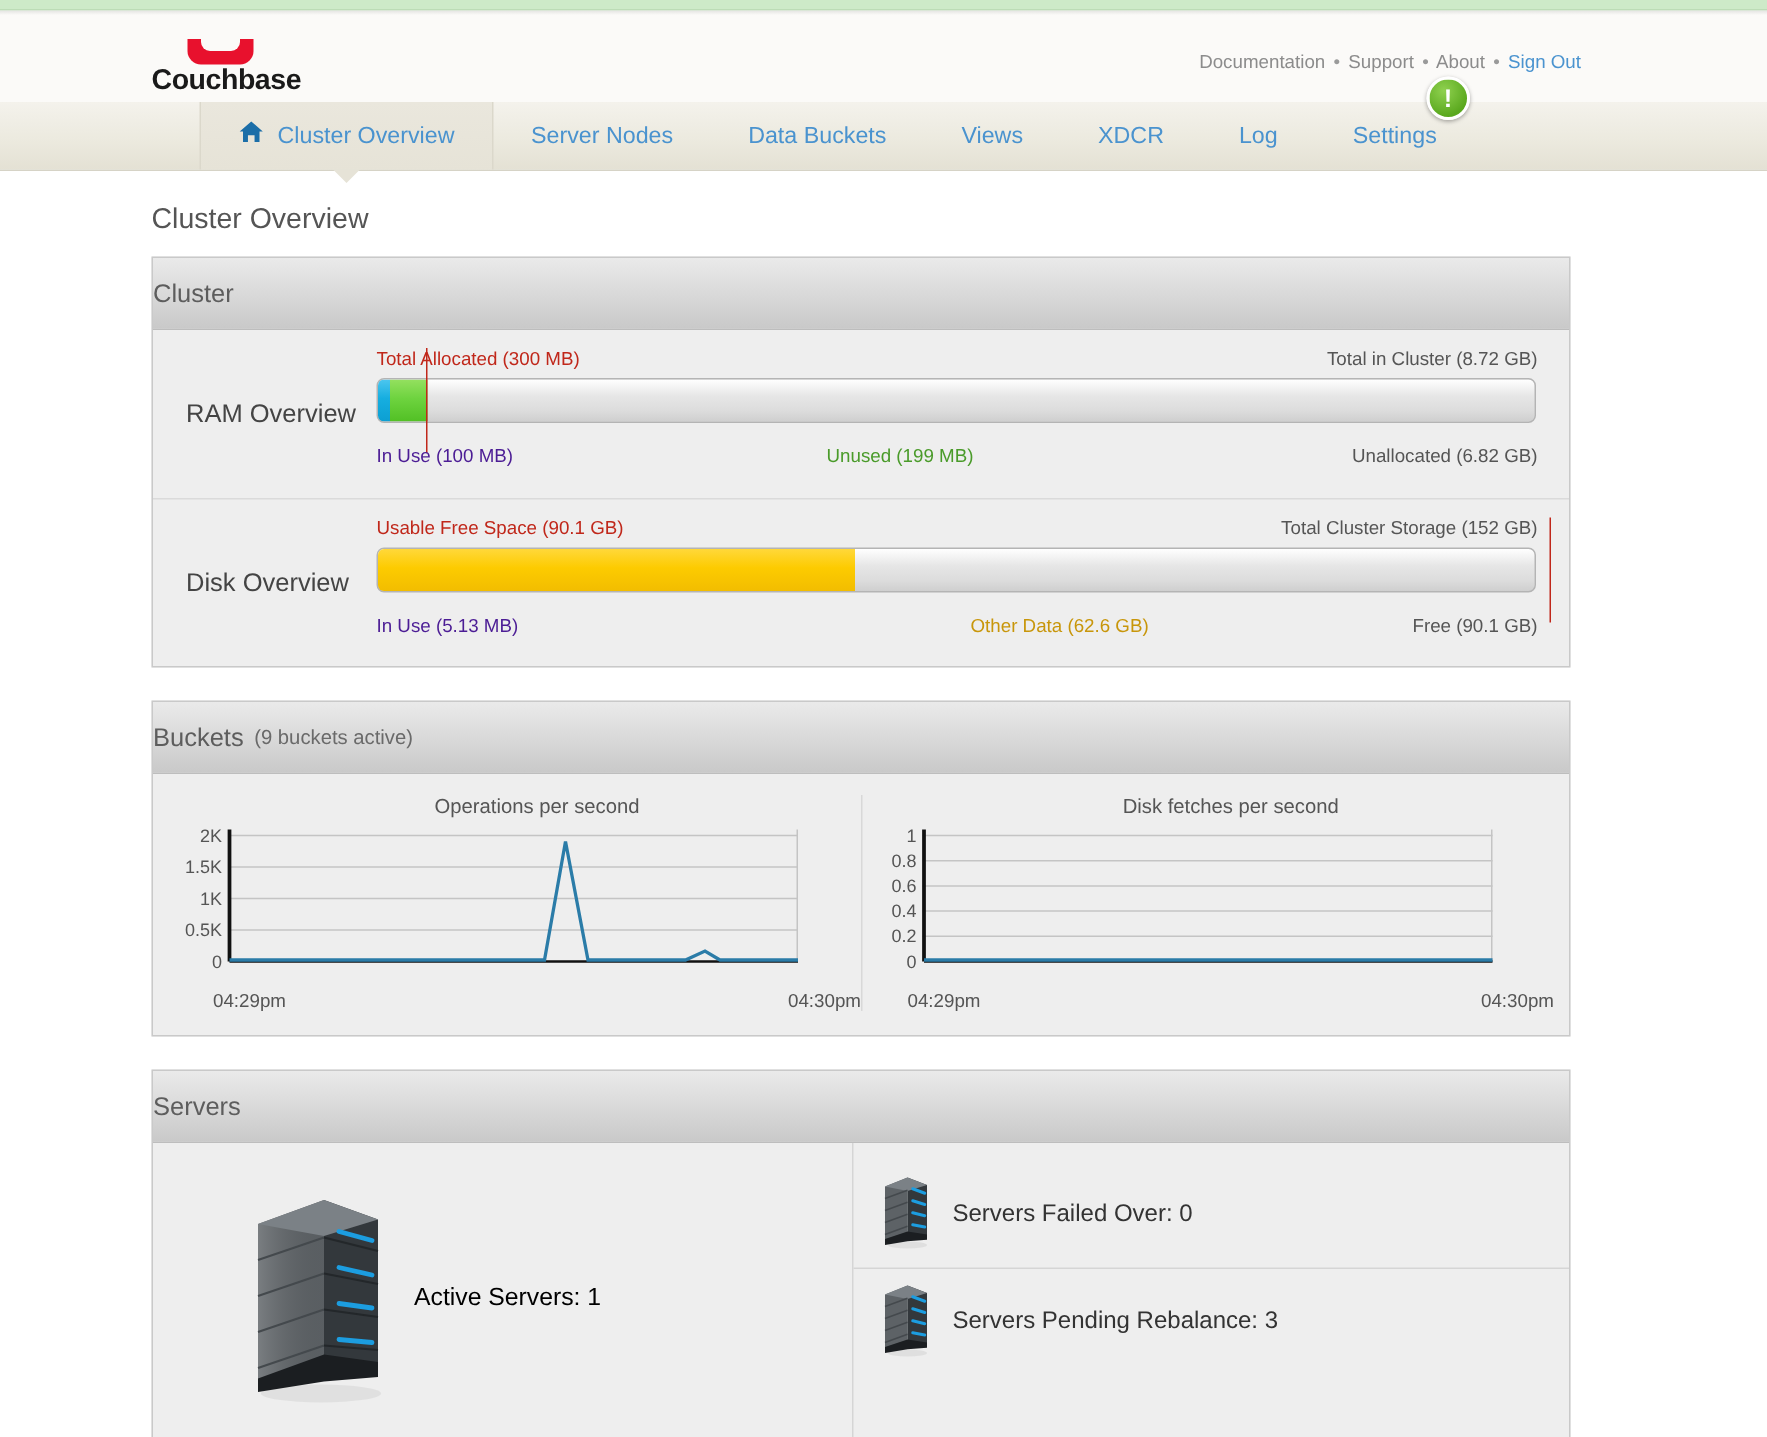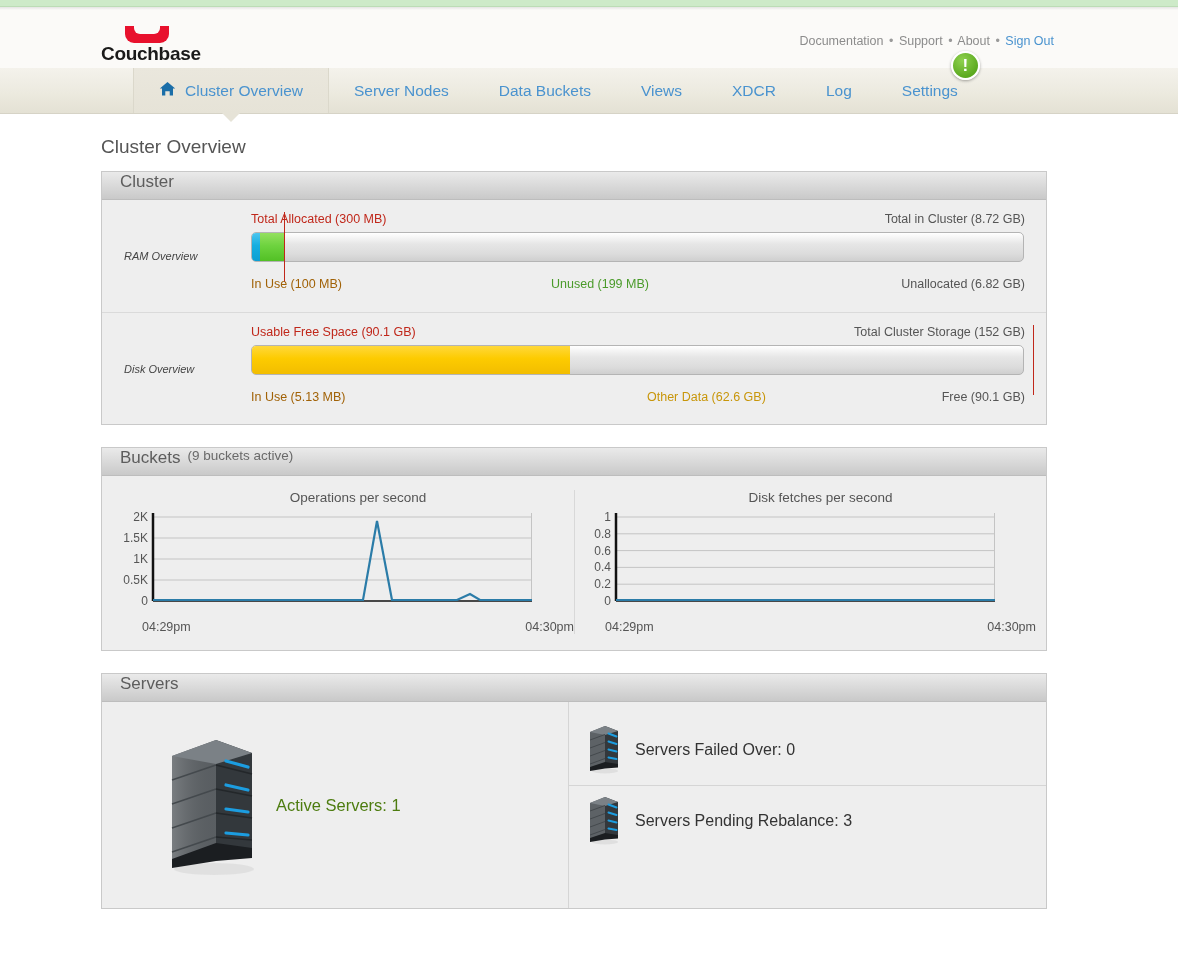--- a/index.html
+++ b/index.html
@@ -139,23 +139,23 @@
     margin: 22px 0 13px 0;
   }
 
   .panel {
     width: 946px;
     margin-bottom: 22px;
     border: 1px solid #c9c9c9;
     background: #eeeeee;
   }
   .panel-head {
-    height: 28px;
-    display: flex;
-    padding-left: 18px;
+    height: 48px;
+    display: flex;
+    align-items: center;
     background: linear-gradient(to bottom, #eaeaea 0%, #d8d8d8 55%, #c9c9c9 100%);
     border-bottom: 1px solid #bdbdbd;
     color: #5d5d5d;
     font-size: 17px;
   }
   .panel-head .sub {
     font-size: 13.5px;
     margin-left: 7px;
     color: #6a6a6a;
   }
@@ -165,23 +165,22 @@
   .ov-row {
     position: relative;
     height: 112px;
   }
   .ov-row + .ov-row { border-top: 1px solid #dadada; }
   .ov-label {
     position: absolute;
     left: 22px;
     top: 50%;
     transform: translateY(-50%);
-    font-size: 11px;
+    font-size: 17px;
     color: #444444;
-    font-style: italic;
   }
   .bar-area {
     position: absolute;
     left: 149px;
     right: 21px;
     top: 0;
     bottom: 0;
   }
   .bar-track {
     position: absolute;
@@ -217,21 +216,21 @@
     background: #c0271a;
   }
   .lbl {
     position: absolute;
     font-size: 12.5px;
     white-space: nowrap;
   }
   .lbl-top { top: 12px; }
   .lbl-bot { top: 77px; }
   .c-red   { color: #c0271a; }
-  .c-blue  { color: #a16207; text-align: right; }
+  .c-blue  { color: #4c1d95; text-align: right; }
   .c-green { color: #4a9b2a; }
   .c-gray  { color: #555555; }
   .c-gold  { color: #c8960a; margin-left: 41px; }
 
   
   .charts {
     display: flex;
     padding: 14px 10px 16px 10px;
   }
   .chart-cell {
@@ -261,21 +260,21 @@
   .servers-left {
     width: 467px;
     display: flex;
     align-items: center;
     gap: 16px;
     padding: 26px 0 26px 62px;
     border-right: 1px solid #d5d5d5;
   }
   .servers-left .txt {
     font-size: 16.5px;
-    color: #4d7c0f;
+    color: #000000;
   }
   .servers-right { flex: 1; margin-top: 12px; }
   .server-stat {
     display: flex;
     align-items: center;
     gap: 14px;
     height: 71px;
     padding-left: 18px;
     font-size: 16px;
     color: #333333;

